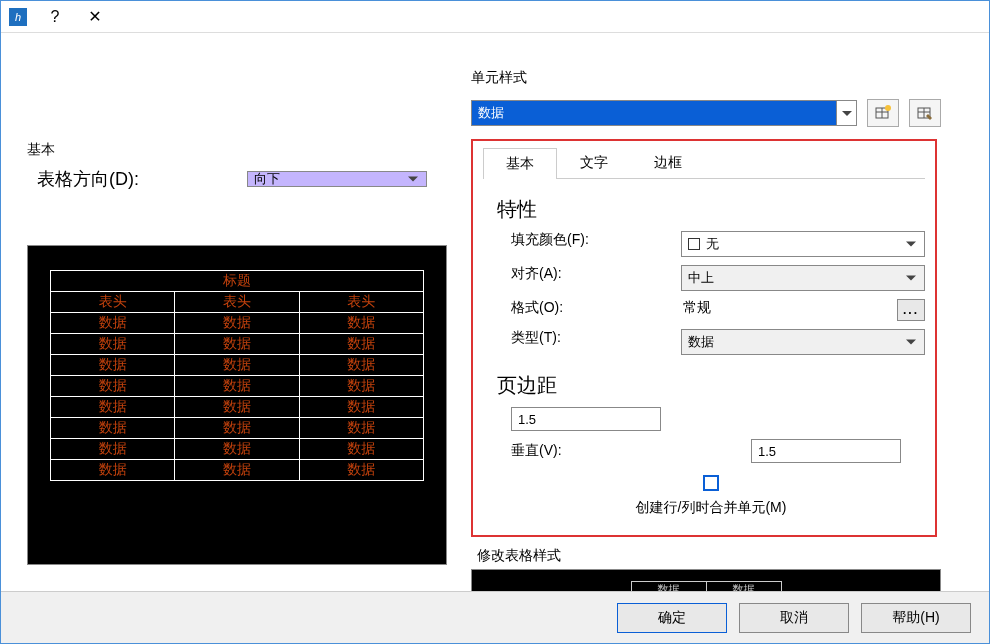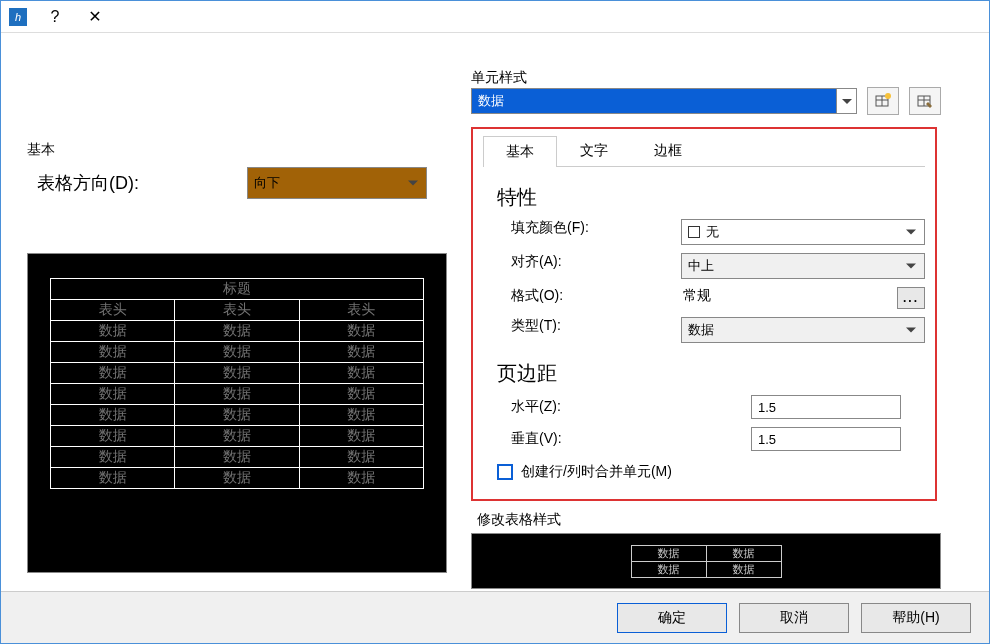--- a/index.html
+++ b/index.html
@@ -7,28 +7,28 @@
 .window { width: 990px; height: 644px; border: 1px solid #4a90d9; position: relative; background: #fff; }
 .titlebar { height: 32px; background: #fff; display: flex; align-items: center; padding: 0 8px; border-bottom: 1px solid #ddd; }
 .title-icon { width: 18px; height: 18px; background: #1e6fbf; margin-right: 8px; display: flex; align-items: center; justify-content: center; color: #fff; font-size: 11px; font-style: italic; }
 .title-text { flex: 1; font-size: 13px; }
 .win-btn { width: 40px; height: 28px; display: flex; align-items: center; justify-content: center; font-size: 16px; cursor: pointer; font-family: Arial, sans-serif; }
 .body { position: relative; padding: 20px 26px 0 26px; height: calc(100% - 32px - 52px); }
 .left-col { position: absolute; left: 26px; top: 108px; width: 420px; }
 .section-label { font-size: 14px; margin-bottom: 8px; }
 .row { display: flex; align-items: center; margin-bottom: 14px; }
 .row-label { font-size: 18px; width: 220px; padding-left: 10px; }
-.dropdown { height: 32px; border: 1px solid #888; background: #a16207; display: flex; align-items: center; padding: 0 6px; font-size: 13px; position: relative; }
+.dropdown { height: 16px; border: 1px solid #888; background: #c4b5fd; display: flex; align-items: center; padding: 0 6px; font-size: 13px; position: relative; }
 .dropdown::after { content: ""; position: absolute; right: 8px; top: 50%; transform: translateY(-50%); border-left: 5px solid transparent; border-right: 5px solid transparent; border-top: 5px solid #444; }
 .preview-panel { background: #000; border: 1px solid #888; width: 420px; height: 320px; margin-top: 54px; padding: 24px 22px; }
 .preview-table { width: 100%; border-collapse: collapse; }
-.preview-table td { border: 1px solid #fff; color: #737373; text-align: center; font-size: 14px; padding: 1px 0; font-family: "SimSun", serif; }
+.preview-table td { border: 1px solid #fff; color: #c2410c; text-align: center; font-size: 14px; padding: 1px 0; font-family: "SimSun", serif; }
 .preview-title { font-size: 22px; font-family: "SimSun", serif; }
 .right-col { position: absolute; left: 470px; top: 36px; width: 470px; }
-.cell-style-label { font-size: 14px; margin-bottom: 0; }
+.cell-style-label { font-size: 14px; margin-bottom: 12px; }
 .cell-style-row { display: flex; align-items: center; gap: 10px; margin-bottom: 12px; }
 .cell-style-dd { flex: 1; height: 26px; border: 1px solid #888; background: #0a5fd6; color: #fff; display: flex; align-items: center; padding: 0 6px; font-size: 13px; position: relative; }
 .cell-style-dd .dd-arrow { position: absolute; right: 0; top: 0; bottom: 0; width: 20px; background: #fff; border-left: 1px solid #888; display: flex; align-items: center; justify-content: center; }
 .cell-style-dd .dd-arrow::after { content: ""; border-left: 5px solid transparent; border-right: 5px solid transparent; border-top: 5px solid #444; }
 .icon-btn { width: 32px; height: 28px; border: 1px solid #aaa; background: #f5f5f5; display: flex; align-items: center; justify-content: center; cursor: pointer; }
 .icon-btn svg { width: 18px; height: 18px; }
 .red-frame { border: 2px solid #d33; padding: 6px 10px 14px 10px; width: 466px; }
 .tabs { display: flex; border-bottom: 1px solid #ccc; margin-bottom: 10px; }
 .tab { padding: 6px 22px; font-size: 14px; border: 1px solid transparent; border-bottom: none; cursor: pointer; }
 .tab.active { border-color: #ccc; background: #fff; position: relative; top: 1px; }
@@ -38,21 +38,21 @@
 .form-control { flex: 1; }
 .dd2 { height: 26px; border: 1px solid #888; display: flex; align-items: center; padding: 0 6px; font-size: 13px; position: relative; background: #f0f0f0; }
 .dd2.white { background: #fff; }
 .dd2::after { content: ""; position: absolute; right: 8px; top: 50%; transform: translateY(-50%); border-left: 5px solid transparent; border-right: 5px solid transparent; border-top: 5px solid #444; }
 .color-swatch { width: 12px; height: 12px; border: 1px solid #333; margin-right: 6px; display: inline-block; background: #fff; }
 .static-val { font-size: 14px; padding-left: 2px; flex: 1; }
 .ellipsis-btn { width: 28px; height: 22px; background: #e8e8e8; border: 1px solid #888; display: flex; align-items: center; justify-content: center; font-size: 12px; cursor: pointer; margin-left: 8px; font-weight: bold; letter-spacing: 2px; }
 .margin-row { display: flex; align-items: center; margin: 8px 0 8px 28px; }
 .margin-label { font-size: 14px; width: 240px; }
 .text-input { height: 24px; border: 1px solid #888; padding: 0 6px; font-size: 13px; width: 150px; font-family: inherit; }
-.checkbox-row { display: flex; align-items: center; margin: 12px 0 4px 14px; font-size: 14px; gap: 8px; }
+.checkbox-row { display: flex; align-items: center; margin: 12px 0 4px 14px; font-size: 14px; gap: 8px; flex-direction: column; }
 .checkbox { width: 16px; height: 16px; border: 2px solid #0a5fd6; }
 .preview2-label { font-size: 14px; margin: 10px 0 4px 6px; }
 .preview2-box { border: 1px solid #888; background: #000; height: 56px; display: flex; align-items: center; justify-content: center; }
 .preview2-table { border-collapse: collapse; }
 .preview2-table td { border: 1px solid #ccc; color: #ccc; font-size: 11px; text-align: center; padding: 0 26px; font-family: "SimSun", serif; }
 .footer { position: absolute; bottom: 0; left: 0; right: 0; height: 52px; background: #f0f0f0; border-top: 1px solid #ccc; display: flex; align-items: center; justify-content: flex-end; padding-right: 18px; gap: 12px; }
 .footer-btn { min-width: 110px; height: 30px; border: 1px solid #888; background: #e8e8e8; font-size: 14px; cursor: pointer; font-family: inherit; }
 .footer-btn.primary { border: 1px solid #0a5fd6; }
 </style>
 </head>
@@ -185,21 +185,20 @@
         </div>
         <div class="form-row">
           <div class="form-label">类型(T):</div>
           <div class="form-control dd2">
             <span>数据</span>
           </div>
         </div>
 
         <div class="group-label">页边距</div>
         <div class="margin-row">
-          <div class="margin-label">水平(Z):</div>
           <input class="text-input" value="1.5" style="">
         </div>
         <div class="margin-row">
           <div class="margin-label">垂直(V):</div>
           <input class="text-input" value="1.5" style="">
         </div>
 
         <div class="checkbox-row">
           <div class="checkbox"></div>
           <span>创建行/列时合并单元(M)</span>

